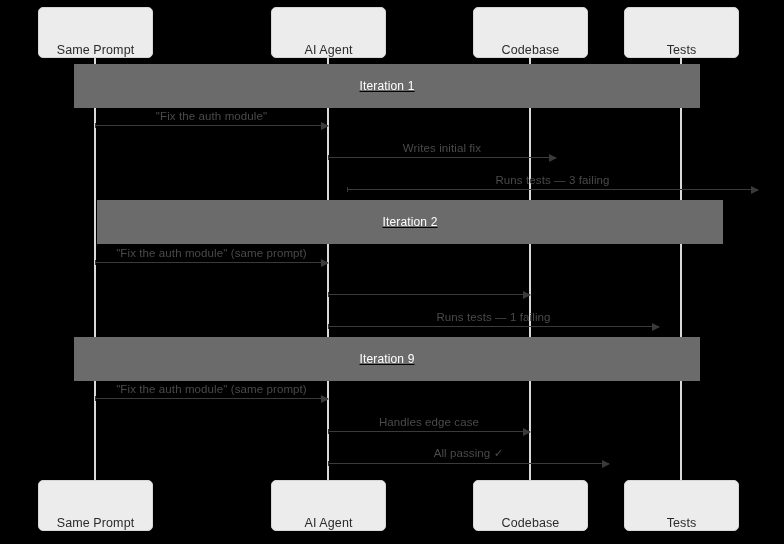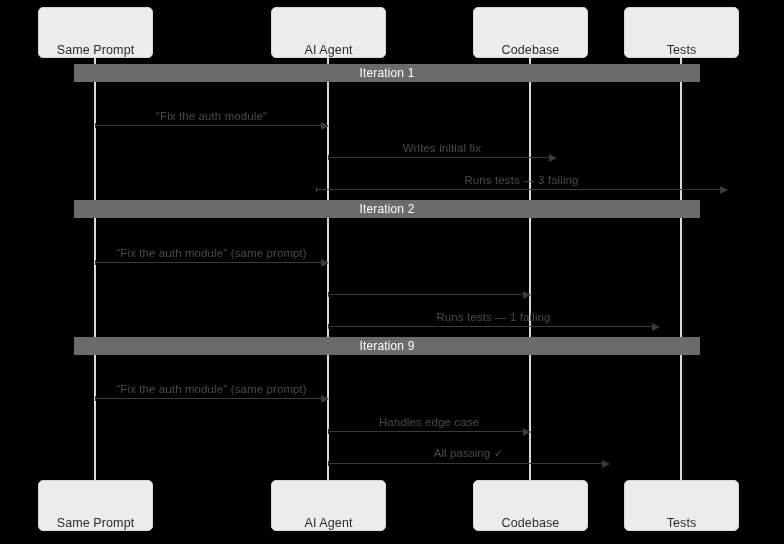--- a/index.html
+++ b/index.html
@@ -47,26 +47,27 @@
     background: #d9d9d9;
     top: 58px;
     height: 422px;
   }
 
   
   .iteration-bar {
     position: absolute;
     left: 74px;
     width: 626px;
-    height: 18px;
+    height: 44px;
     background: #6b6b6b;
     display: flex;
     align-items: center;
     justify-content: center;
     box-sizing: border-box;
+    text-decoration: underline;
   }
   .iteration-label {
     color: #ffffff;
     font-size: 12px;
     letter-spacing: 0.15px;
     white-space: nowrap;
   }
 
   
   .message {
@@ -147,26 +148,26 @@
       <div class="message" style="left: 95px; top: 104px; width: 233px;">
         <div class="message-label">"Fix the auth module"</div>
         <div class="message-line"></div>
         <div class="message-arrowhead"></div>
       </div>
       <div class="message" style="left: 328px; top: 136px; width: 202px; padding-left: 26px;">
         <div class="message-label">Writes initial fix</div>
         <div class="message-line"></div>
         <div class="message-arrowhead"></div>
       </div>
-      <div class="message" style="left: 316px; top: 168px; width: 379px; padding-left: 32px;">
+      <div class="message" style="left: 347px; top: 168px; width: 379px; padding-left: 32px;">
         <div class="message-label">Runs tests — 3 failing</div>
         <div class="message-line"></div>
         <div class="message-arrowhead"></div>
       </div>
-      <div class="iteration-bar" style="top: 200px;">
+      <div class="iteration-bar" style="top: 200px; margin-left: 23px;">
         <span class="iteration-label">Iteration 2</span>
       </div>
       <div class="message" style="left: 95px; top: 241px; width: 233px;">
         <div class="message-label">"Fix the auth module" (same prompt)</div>
         <div class="message-line"></div>
         <div class="message-arrowhead"></div>
       </div>
       <div class="message" style="left: 328px; top: 273px; width: 202px;">
         <div class="message-line"></div>
         <div class="message-arrowhead"></div>

